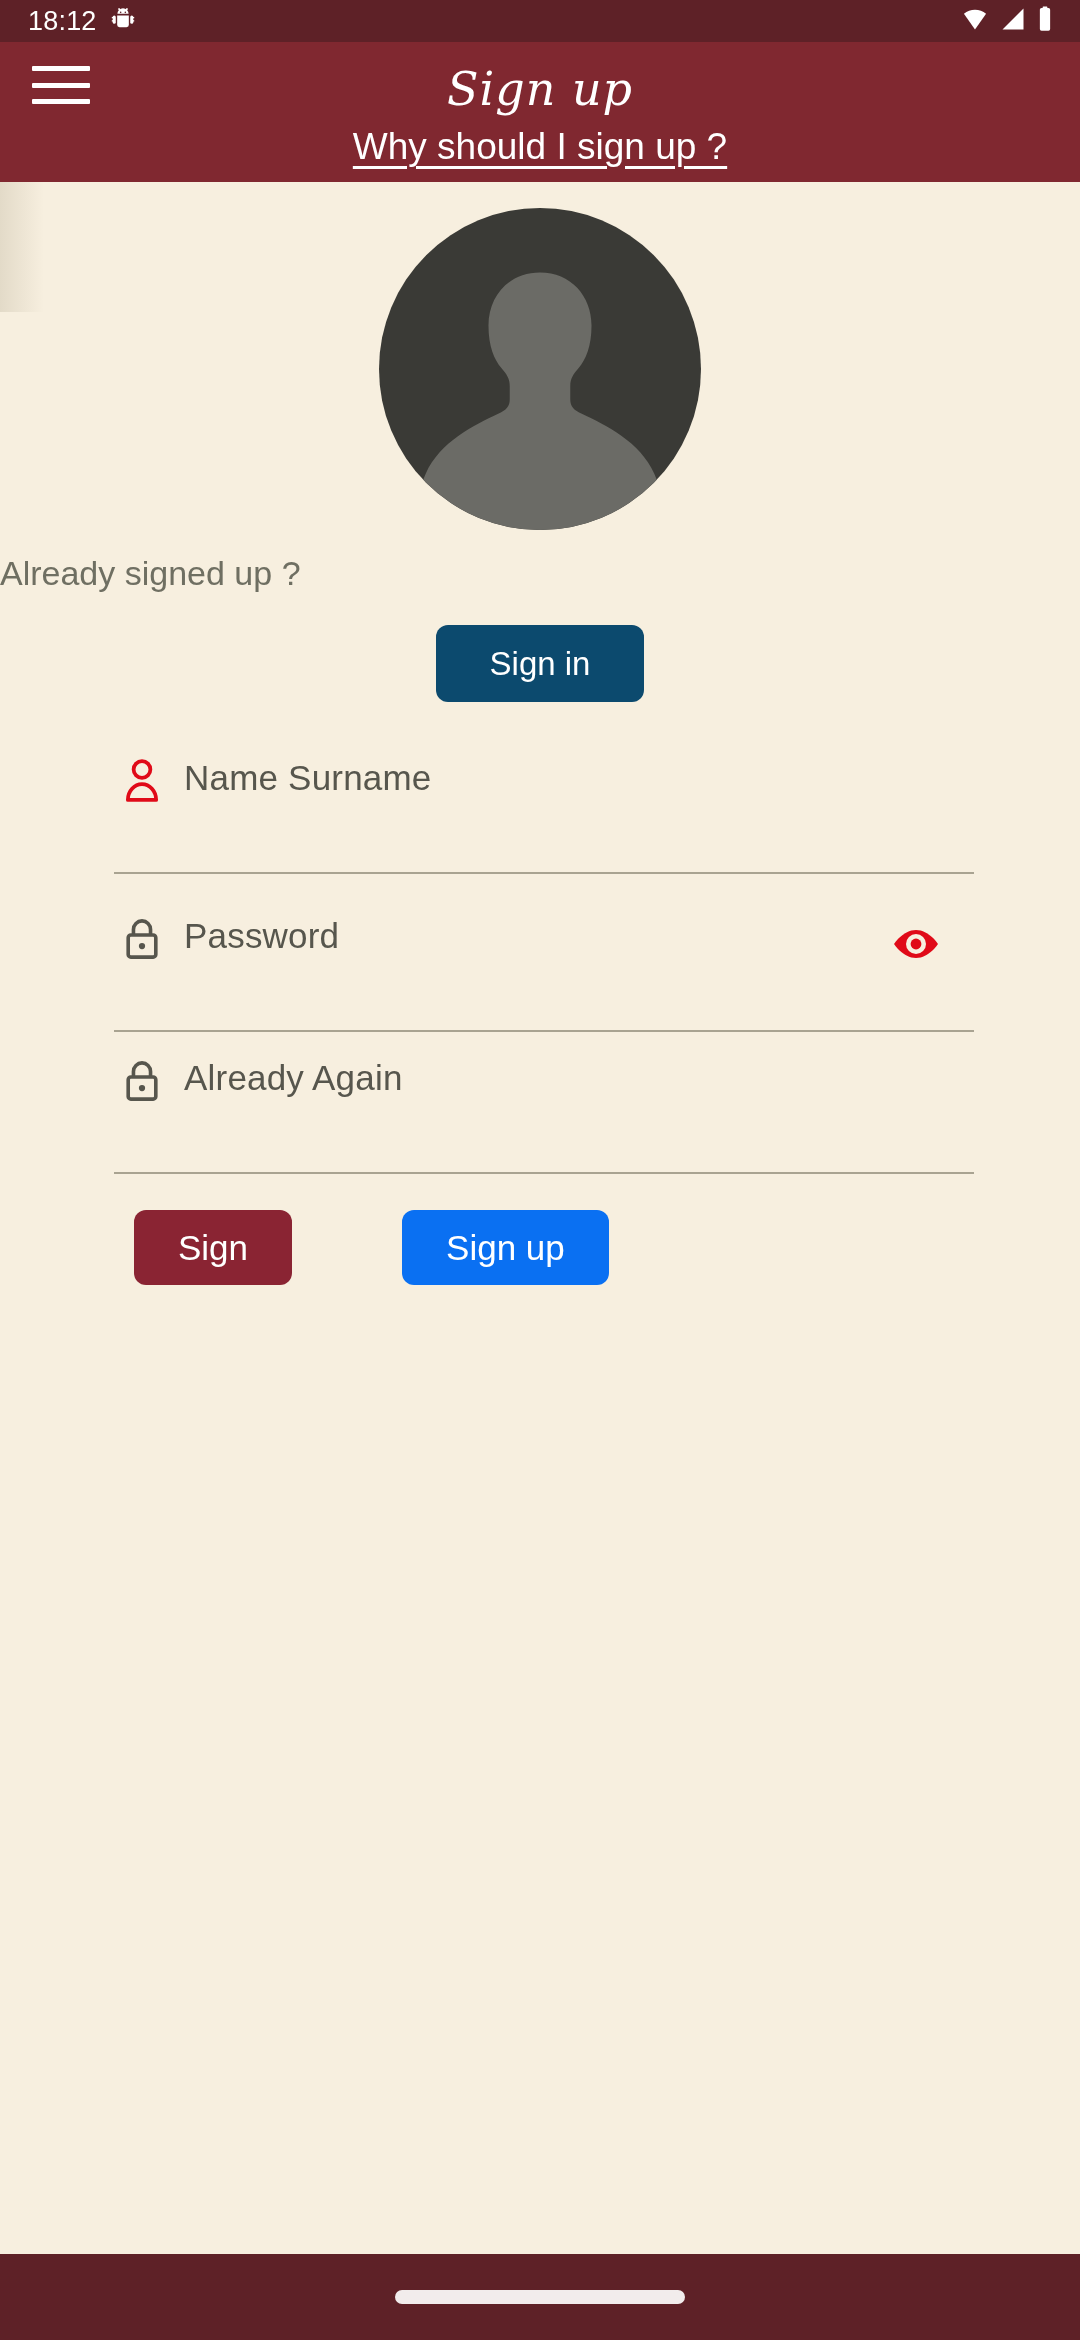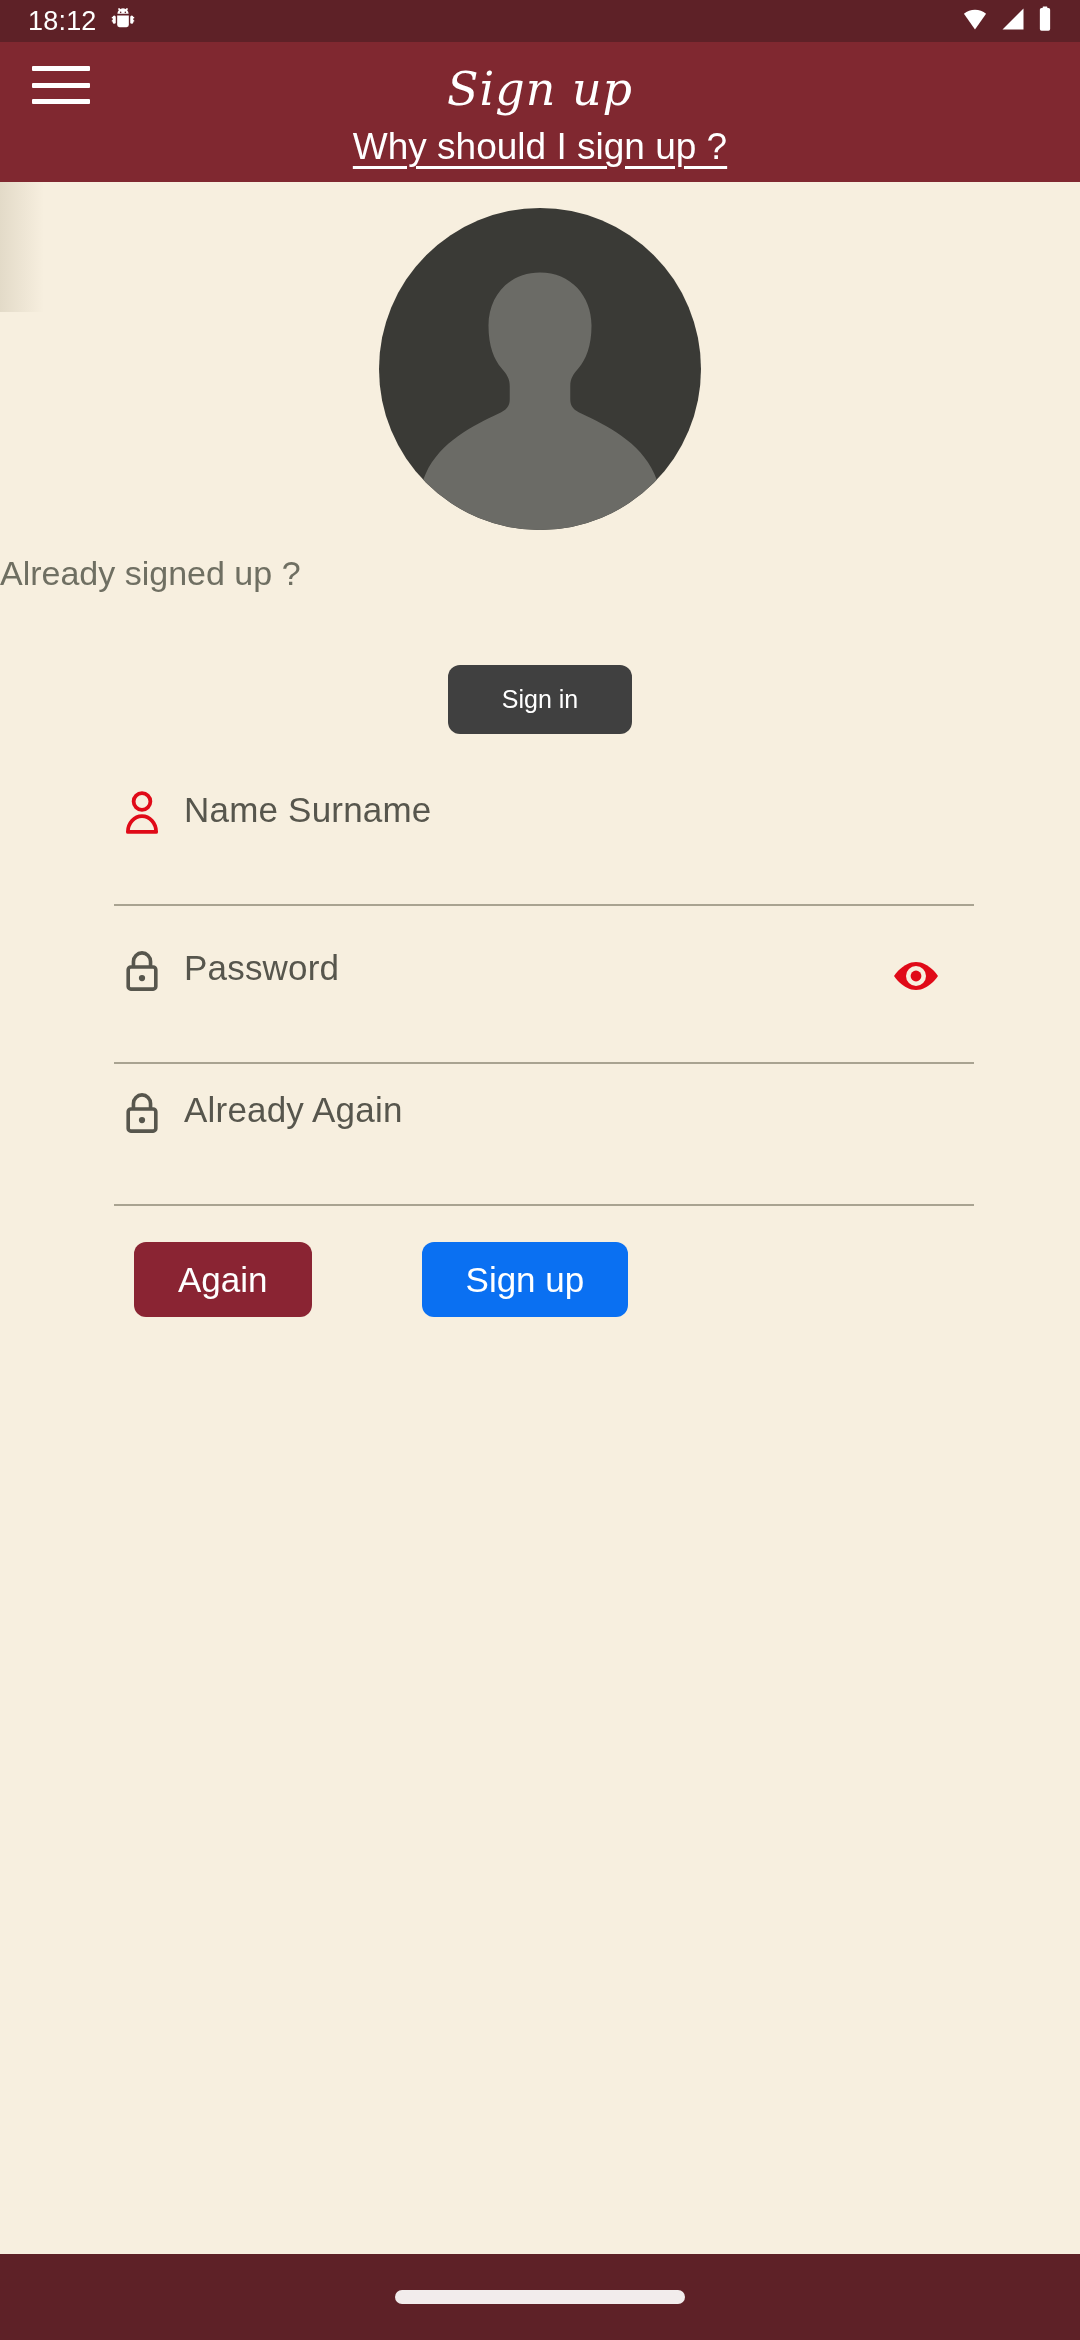--- a/index.html
+++ b/index.html
@@ -143,30 +143,29 @@
     color: #6f6f62;
     font-size: 34px;
     margin-top: 24px;
   }
   .signin-wrap {
     display: flex;
     justify-content: center;
     margin-top: 32px;
   }
   .btn-signin {
-    background: #404040;
-    color: #ffffff;
-    font-size: 25px;
+    background: #0c4a6e;
+    color: #ffffff;
+    font-size: 33px;
     border: none;
     border-radius: 12px;
     padding: 22px 54px;
     cursor: pointer;
     font-family: "Liberation Sans", sans-serif;
     line-height: 1;
-    margin-top: 40px;
   }
 
   
   .form {
     margin: 56px auto 0;
     width: 868px;
   }
   .field {
     position: relative;
     padding: 0 0 10px 0;
@@ -389,20 +388,20 @@
           </svg>
         </span>
         <span class="field-text">Already Again</span>
       </div>
       <div class="field-underline"></div>
     </div>
 
   </div>
 
   <div class="bottom-buttons">
-    <button class="btn-back">Again</button>
+    <button class="btn-back">Sign</button>
     <button class="btn-signup">Sign up</button>
   </div>
 </div>
 
 <div class="nav-bar">
   <div class="gesture-pill"></div>
 </div>
 
 </body></html>

